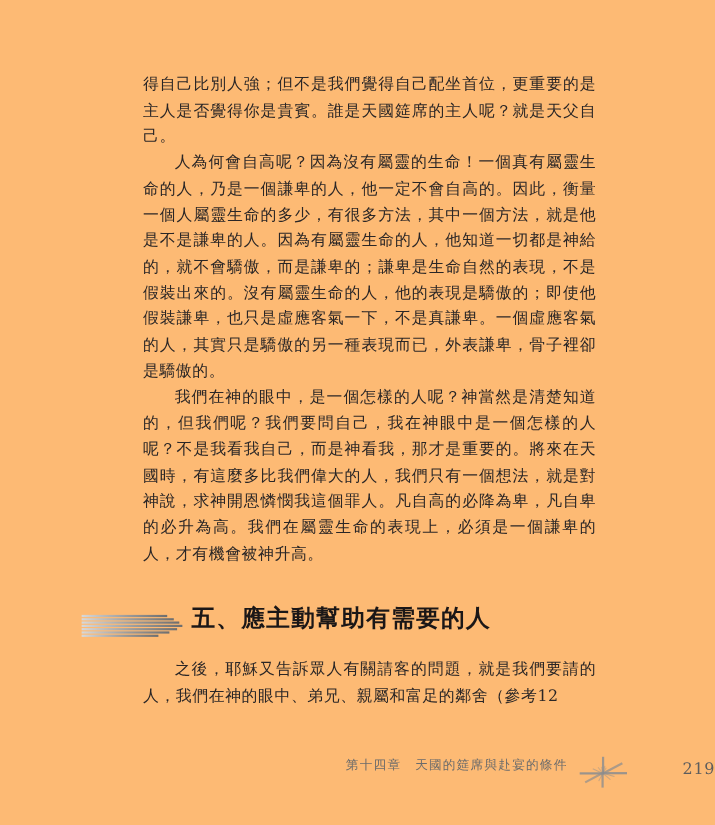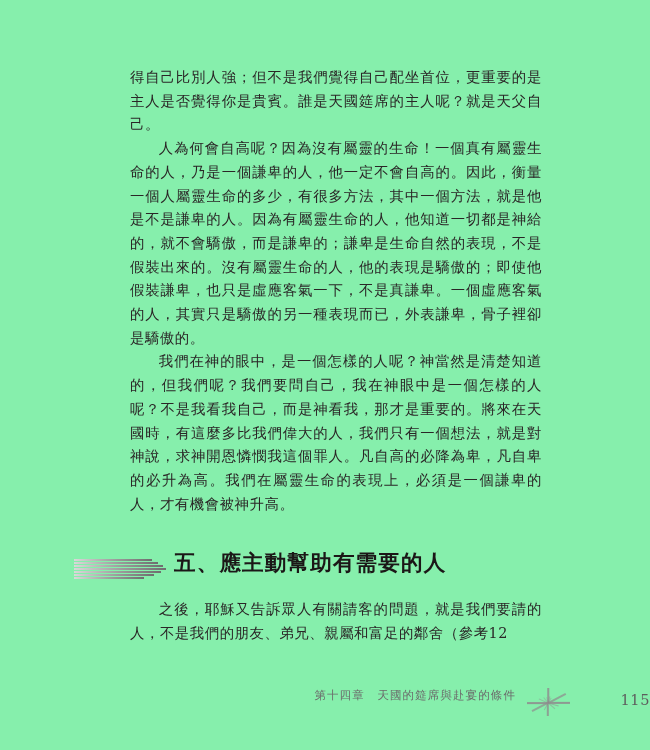--- a/index.html
+++ b/index.html
@@ -12,21 +12,21 @@
     height: 750px;
     overflow: hidden;
     font-family: "DejaVu Serif", "Liberation Serif", serif;
     color: #231f20;
     position: relative;
   }
 
   .page {
     position: absolute;
     inset: 0;
-    background: #86efac;
+    background: #fdba74;
     padding-left: 11px;
   }
 
   
   .text-column {
     position: absolute;
     left: 130px;
     top: 66px;
     width: 412px;
   }
@@ -165,21 +165,21 @@
         <i></i>
         <i></i>
         <i></i>
         <i></i>
         <i></i>
     </span>
     <h2 class="section-heading">五、應主動幫助有需要的人</h2>
   </div>
 
   <div class="tail-column">
-    <p class="para indent">之後，耶穌又告訴眾人有關請客的問題，就是我們要請的人，不是我們的朋友、弟兄、親屬和富足的鄰舍（參考12</p>
+    <p class="para indent">之後，耶穌又告訴眾人有關請客的問題，就是我們要請的人，我們在神的眼中、弟兄、親屬和富足的鄰舍（參考12</p>
   </div>
 
   <div class="footer">
     <div class="footer-inner">
       <span class="footer-chapter">第十四章　天國的筵席與赴宴的條件</span>
       <span class="footer-ornament">
           <i style="width: 15px; height: 1.5px; opacity: 0.85; transform: rotate(-90deg) translateY(-0.75px);"></i>
           <i style="width: 7px; height: 1px; opacity: 0.45; transform: rotate(-74deg) translateY(-0.5px);"></i>
           <i style="width: 6px; height: 1px; opacity: 0.4; transform: rotate(-58deg) translateY(-0.5px);"></i>
           <i style="width: 20px; height: 1.6px; opacity: 0.75; transform: rotate(-28deg) translateY(-0.8px);"></i>
@@ -188,16 +188,16 @@
           <i style="width: 9px; height: 1.1px; opacity: 0.45; transform: rotate(40deg) translateY(-0.55px);"></i>
           <i style="width: 13px; height: 1.6px; opacity: 0.8; transform: rotate(90deg) translateY(-0.8px);"></i>
           <i style="width: 8px; height: 1.1px; opacity: 0.45; transform: rotate(118deg) translateY(-0.55px);"></i>
           <i style="width: 18px; height: 1.5px; opacity: 0.7; transform: rotate(152deg) translateY(-0.75px);"></i>
           <i style="width: 21px; height: 2.2px; opacity: 0.9; transform: rotate(180deg) translateY(-1.1px);"></i>
           <i style="width: 10px; height: 1.2px; opacity: 0.5; transform: rotate(205deg) translateY(-0.6px);"></i>
           <i style="width: 7px; height: 1px; opacity: 0.4; transform: rotate(232deg) translateY(-0.5px);"></i>
           <i style="width: 6px; height: 1px; opacity: 0.35; transform: rotate(258deg) translateY(-0.5px);"></i>
         </span>
     </div>
-    <span class="footer-page-number">115</span>
+    <span class="footer-page-number">219</span>
   </div>
 
 </div>
 
 </body></html>

